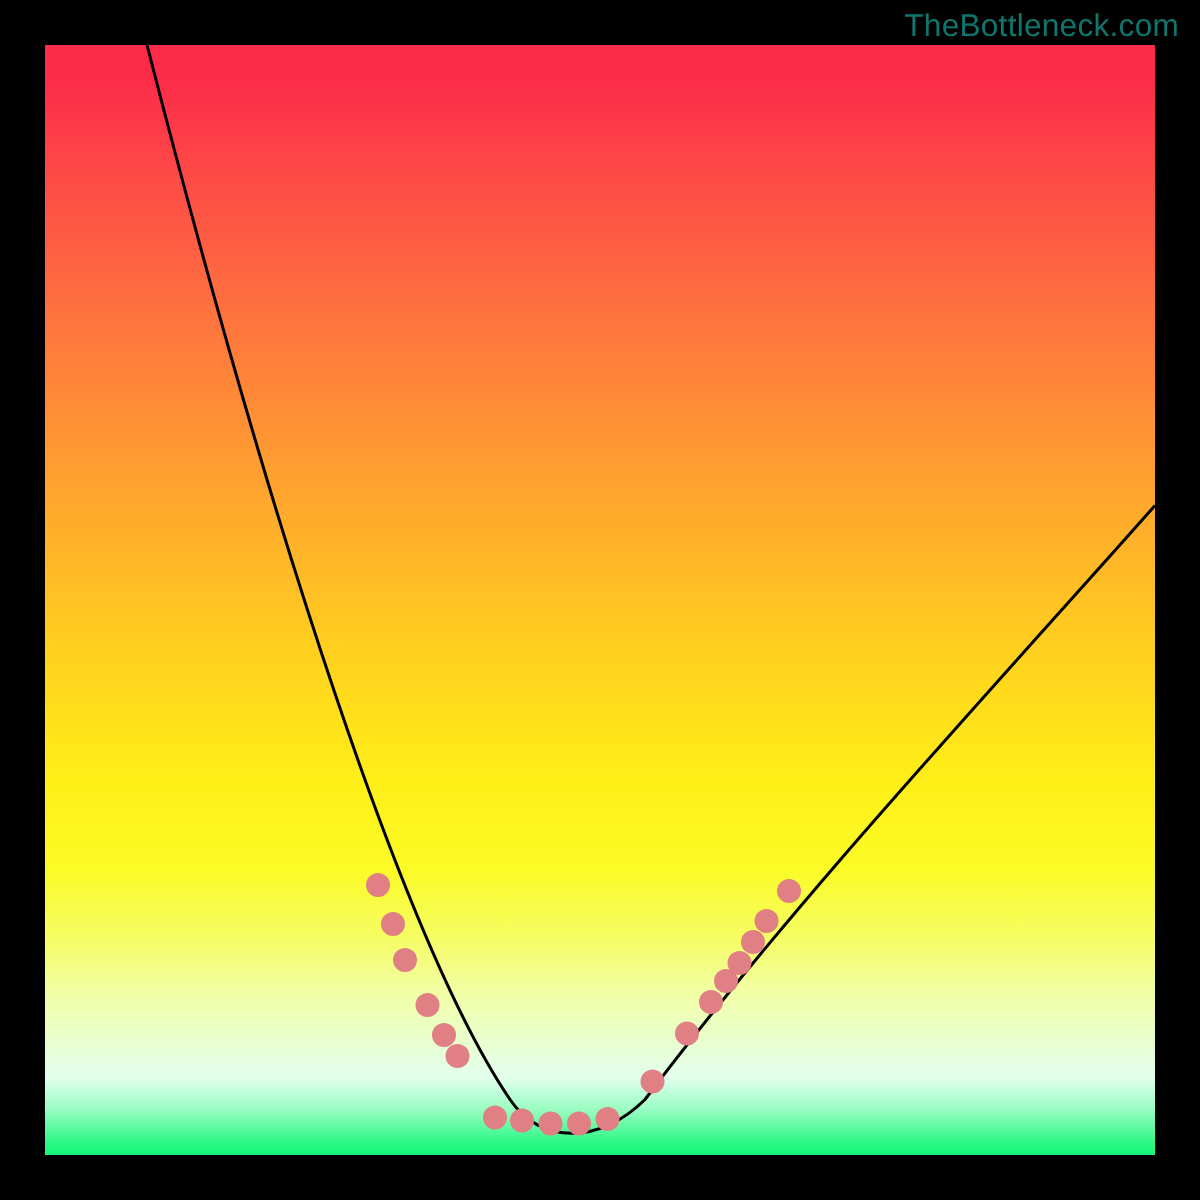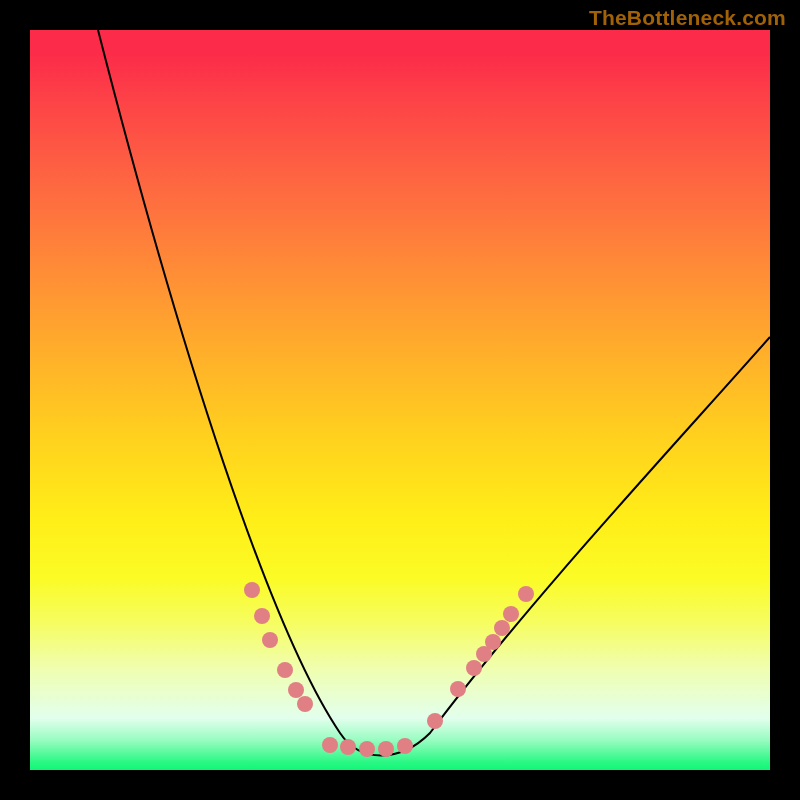--- a/index.html
+++ b/index.html
@@ -32,23 +32,23 @@
       #e2ffed 93%,
       #97fcc0 96%,
       #28f883 99%,
       #12f67a 100%
     );
   }
   .watermark {
     position: absolute;
     top: 6px;
     right: 14px;
-    color: #a16207;
+    color: #0f766e;
     font-size: 21px;
-    font-weight: 700;
+    font-weight: 400;
     letter-spacing: 0.2px;
   }
   svg.curve {
     position: absolute;
     left: 0;
     top: 0;
     width: 740px;
     height: 740px;
   }
 </style>

